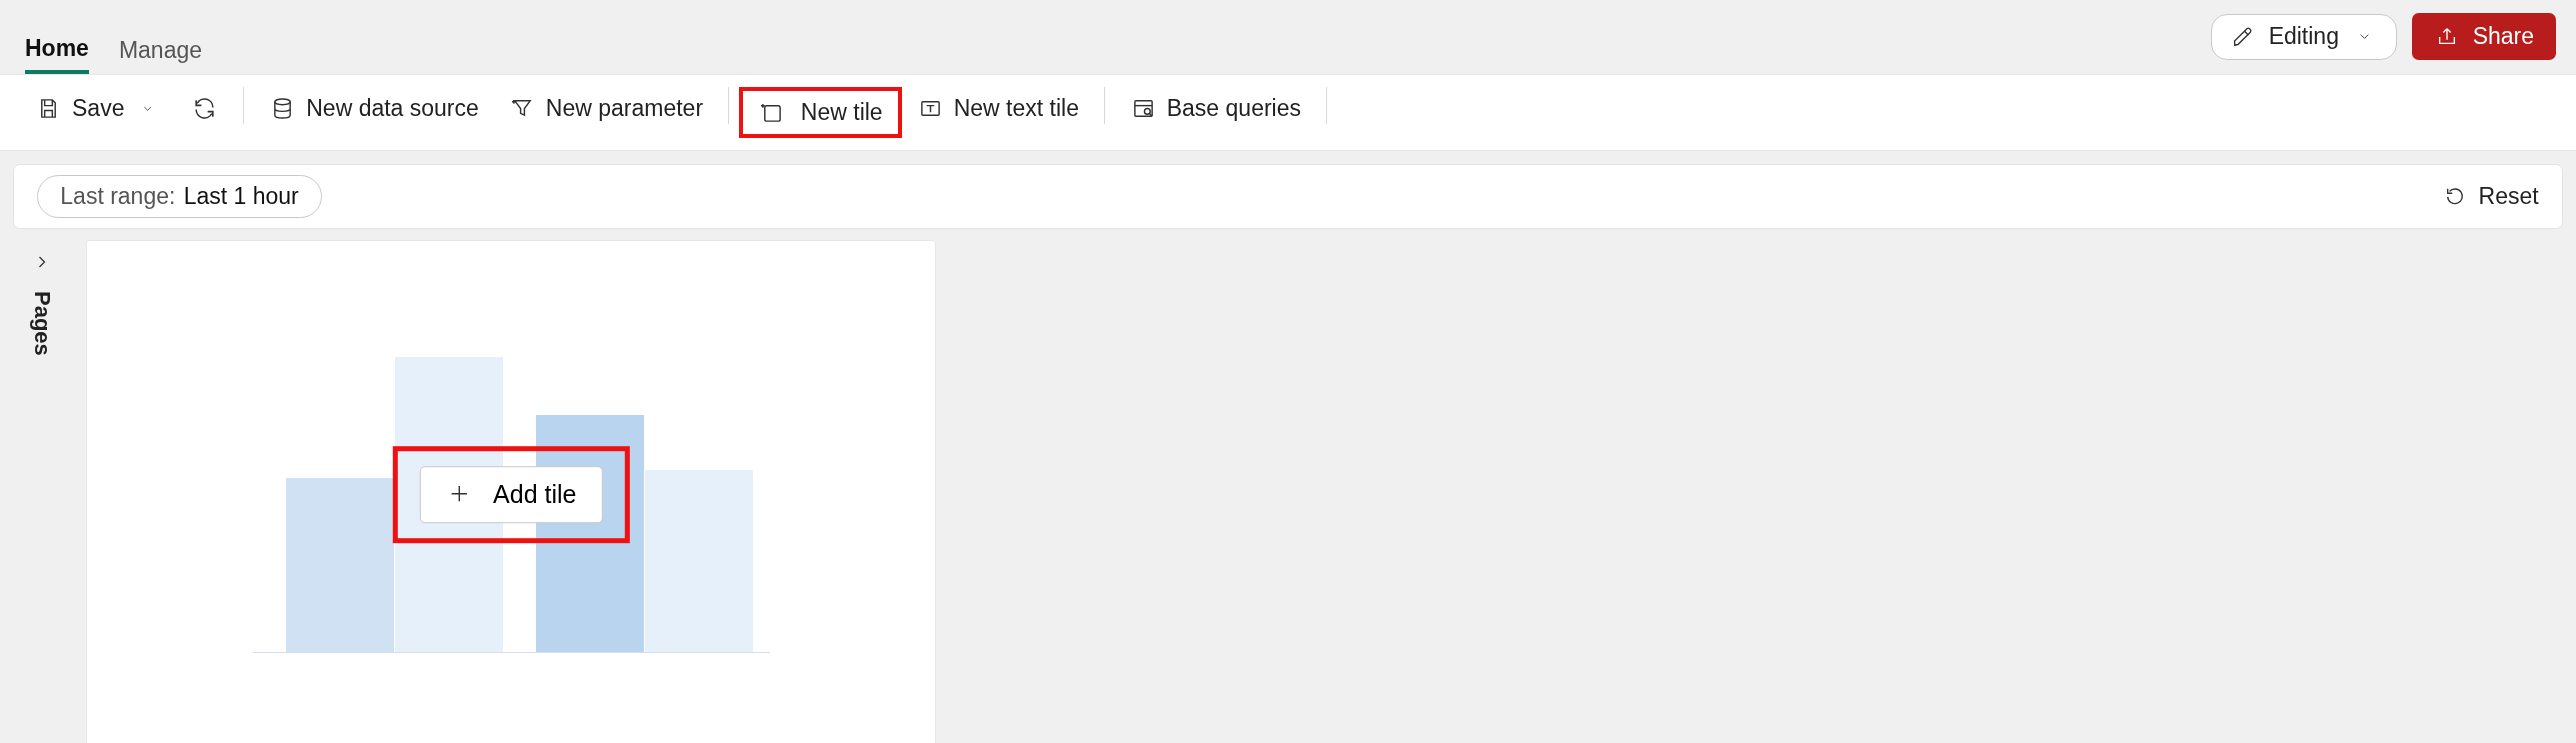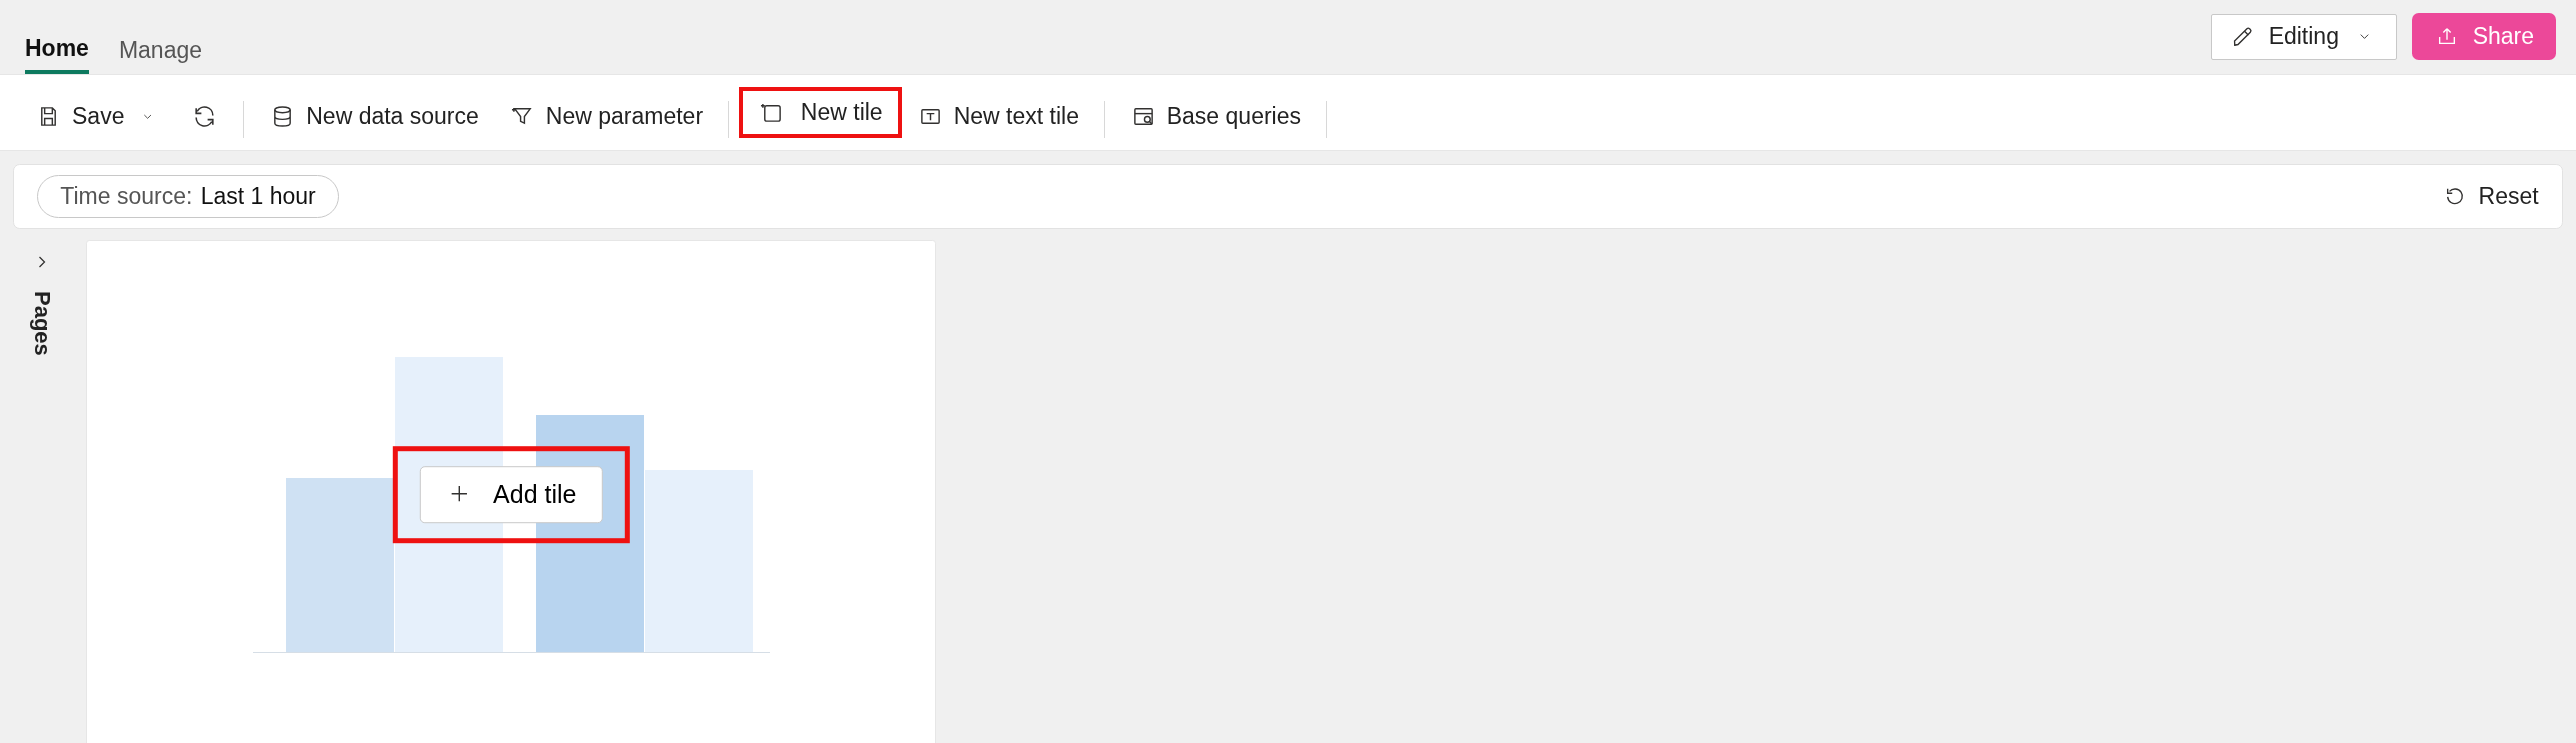--- a/index.html
+++ b/index.html
@@ -10,33 +10,33 @@
       display: flex; align-items: center; justify-content: space-between;
       padding: 0 20px; background: #f0f0f0;
     }
     .tab-row .left { display: flex; align-items: center; gap: 30px; padding-left: 5px; }
     .tab { padding: 11.7px 0 8.3px; font-size: 23px; color: #555; cursor: pointer; margin-top: 23px; }
     .tab.active { color: #111; font-weight: 600; border-bottom: 4.2px solid #0e7a5f; padding-bottom: 8.3px; }
     .tab-row .right { display: flex; align-items: center; gap: 15px; }
 
     .editing-btn {
       display: flex; align-items: center; gap: 11.7px;
-      background: #fff; border: 1.7px solid #c8c8c8; border-radius: 2px;
+      background: #fff; border: 1.7px solid #c8c8c8; border-radius: 16px;
       padding: 8.3px 18.3px; font-size: 23px; cursor: pointer; color: #222;
     }
 
     .share-btn {
       display: flex; align-items: center; gap: 11.7px;
-      background: #ec4899; color: #fff; border: none; border-radius: 6.7px;
+      background: #b91c1c; color: #fff; border: none; border-radius: 6.7px;
       padding: 10px 22px; font-size: 23px; cursor: pointer;
     }
 
     
     .toolbar {
-      display: flex; align-items: flex-end; gap: 0; background: #fff;
+      display: flex; align-items: flex-start; gap: 0; background: #fff;
       border-top: 0.8px solid #e6e6e6; border-bottom: 0.8px solid #e6e6e6;
       padding: 11.7px 20px;
     }
     .tbtn {
       display: flex; align-items: center; gap: 10px;
       padding: 8.3px 15px; font-size: 23px; color: #222;
       background: transparent; border: none; cursor: pointer;
     }
     .tsep { width: 0.8px; height: 37px; background: #d8d8d8; margin: 0 10px; }
     .ticon { width: 27px; height: 27px; display:inline-flex; align-items:center; justify-content:center; }
@@ -200,21 +200,21 @@
         </svg>
     </span>
     <span>Base queries</span>
   </button>
   <div class="tsep"></div>
 </div>
 
 <div class="content">
   <div class="filter-bar">
     <div class="time-pill">
-      <span class="tk">Time source:</span>
+      <span class="tk">Last range:</span>
       <span class="tv">Last 1 hour</span>
     </div>
     <button class="reset-btn">
       <span class="ticon">
         <svg viewBox="0 0 24 24" width="22" height="22">
             <path d="M4 13a8 8 0 1 0 2-6M4 4v5h5"></path>
           </svg>
       </span>
       <span>Reset</span>
     </button>

